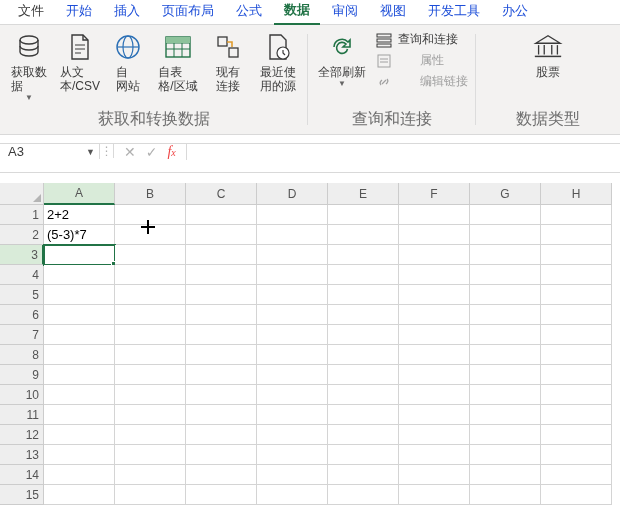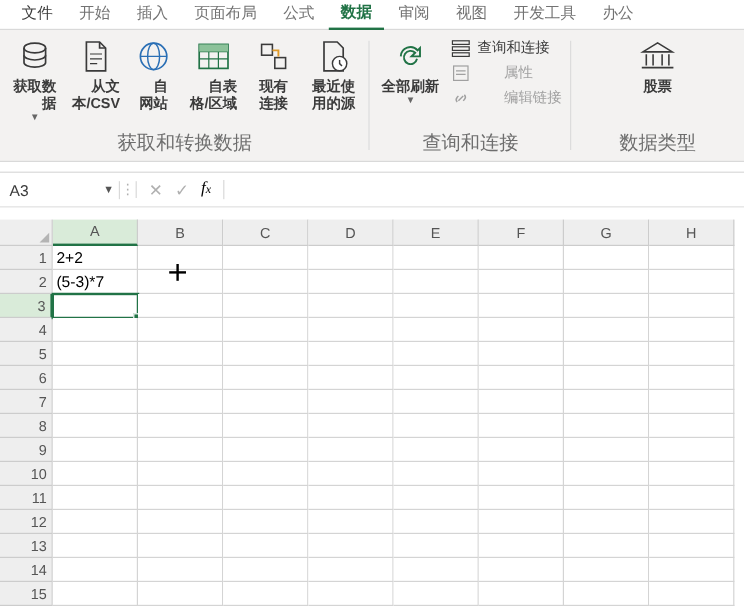--- a/index.html
+++ b/index.html
@@ -17,21 +17,21 @@
     display: flex;
     align-items: center;
     height: 24px;
     padding-left: 8px;
     gap: 2px;
     background: #fff;
   }
   .tab {
     padding: 2px 10px 4px 10px;
     font-size: 13px;
-    color: #737373;
+    color: #1d4ed8;
     cursor: pointer;
   }
   .tab.active {
     color: #217346;
     border-bottom: 2px solid #217346;
     font-weight: 600;
   }
   .tab.file { color: #3b3b3b; }
   .divider-h { height: 1px; background: #d9d9d9; }
 
@@ -72,32 +72,32 @@
   }
   .big-btn {
     display: flex;
     flex-direction: column;
     align-items: center;
     width: 46px;
     padding-top: 2px;
     cursor: pointer;
   }
   .big-btn .ic { width: 32px; height: 32px; display:flex; align-items:center; justify-content:center; }
-  .big-btn .lbl { font-size: 12px; color: #3b3b3b; text-align: right; line-height: 14px; margin-top: 2px; font-weight: bold; }
+  .big-btn .lbl { font-size: 12px; color: #3b3b3b; text-align: left; line-height: 14px; margin-top: 2px; }
   .caret { font-size: 8px; color: #666; margin-top: 0px; }
   .mini-list { display:flex; flex-direction:column; gap:4px; padding-top:2px; min-width:94px;}
   .mini-item { display:flex; align-items:center; gap:6px; font-size:12px; color:#3b3b3b; cursor:pointer; }
   .mini-item.disabled { color:#a0a0a0; cursor:default;gap:28px;}
   .mini-ic { width:16px; height:16px; display:flex; align-items:center; justify-content:center;}
 
   
   .fbar {
     height: 30px;
     display: flex;
-    align-items: center;
+    align-items: flex-start;
     border-top: 1px solid #d9d9d9;
     border-bottom: 1px solid #d9d9d9;
     background: #fff;
   }
   .namebox {
     width: 100px;
     display:flex;
     align-items:center;
     padding-left:8px;
     font-size:13px;
@@ -113,21 +113,21 @@
     width:14px; border-right:1px solid #d9d9d9;
     display:flex; align-items:center; justify-content:center;
     color:#b0b0b0; cursor:ew-resize; font-size:12px;
   }
   .fx-btns {
     display:flex; align-items:center; gap:10px;
     padding:0 10px; border-right:1px solid #d9d9d9;
     color:#a0a0a0; font-size:14px;
   }
   .fx-btn { cursor:pointer; }
-  .fx-btn.fx { font-style: italic; color:#000000; font-family: "Times New Roman", serif;}
+  .fx-btn.fx { font-style: italic; color:#ef4444; font-family: "Times New Roman", serif;}
   .formula-input { flex:1; padding-left:6px; display:flex; align-items:center;}
 
   
   .sheet { position:relative; }
   .hdr-row { display:flex; height:22px; }
   .sel-all { width:44px; border-right:1px solid #ccc; border-bottom:1px solid #ccc; background:#eee; position:relative;}
   .sel-all::after{
     content:""; position:absolute; right:2px; bottom:2px;
     width:0;height:0;border-left:8px solid transparent;border-bottom:8px solid #b4b4b4;
   }

